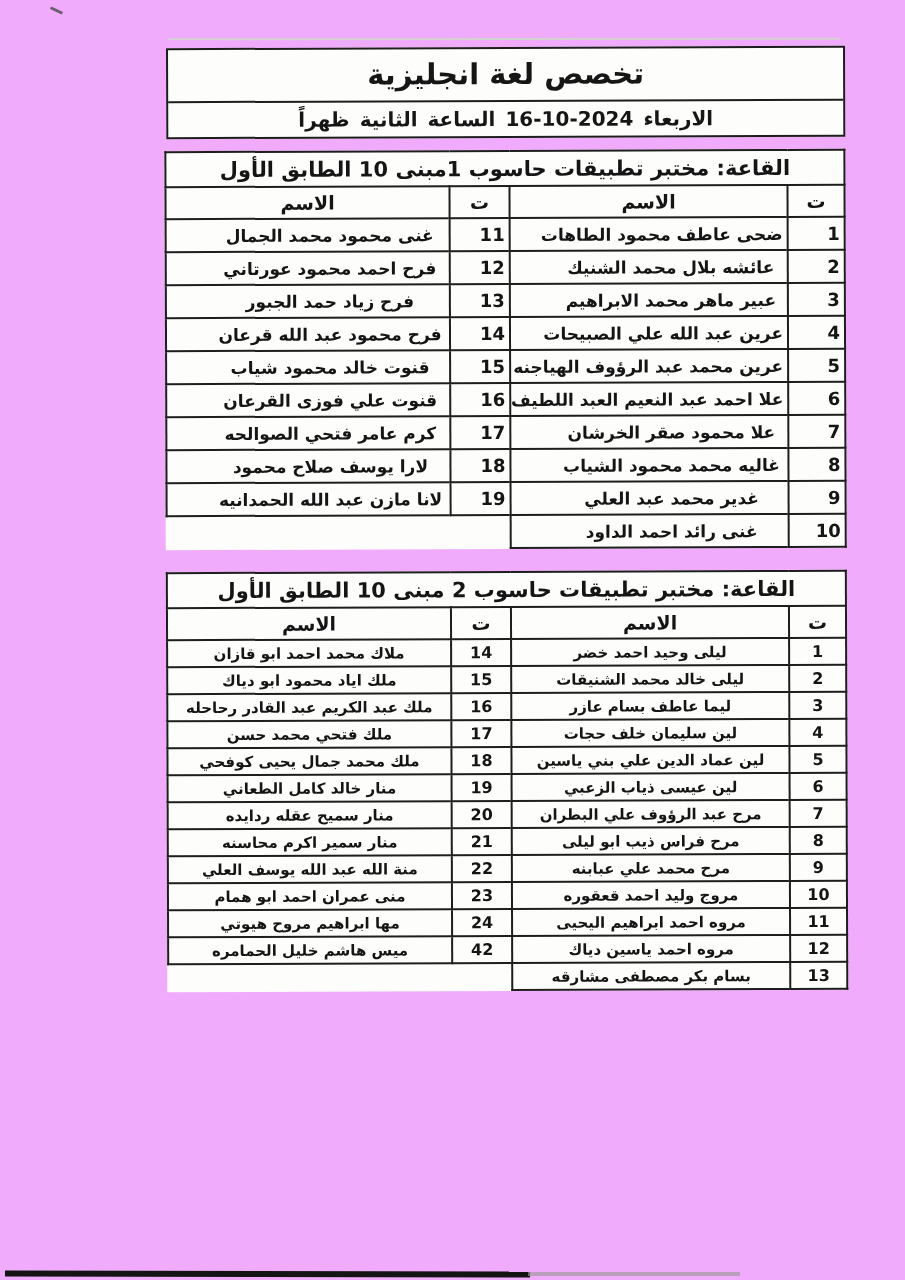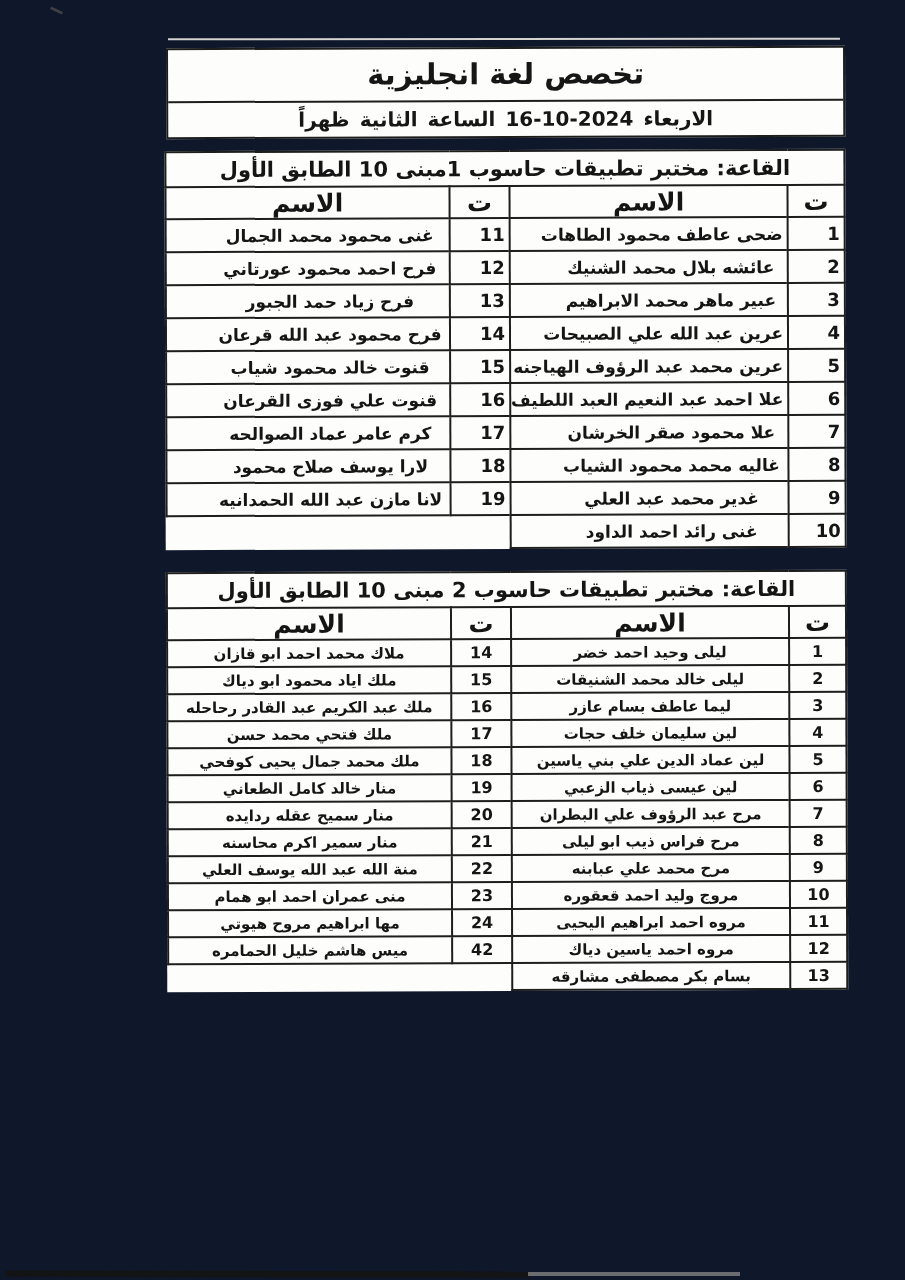--- a/index.html
+++ b/index.html
@@ -1,19 +1,19 @@
 <!DOCTYPE html>
 <html lang="ar" dir="rtl"><head>
 <meta charset="utf-8">
 <style>
   html,body{margin:0;padding:0;background:#ffffff;}
   .page{
     position:relative;
     width:905px;height:1280px;
-    background:#0f172a;
+    background:#f0abfc;
     overflow:hidden;
     font-family:"DejaVu Sans", sans-serif;
     direction:rtl;
     color:#161616;
   }
   .content{
     position:absolute;
     left:166px;top:47px;
     width:679px;
     transform:rotate(-0.2deg);
@@ -45,21 +45,21 @@
   .roster col.c-name-r{width:278px;}
   .roster col.c-num-m{width:60px;}
   .roster col.c-name-l{width:284px;}
   .roster th,.roster td{
     border:2px solid #1e1e1e;
     text-align:center;vertical-align:middle;
     font-weight:bold;color:#151515;
     padding:0 4px;overflow:hidden;white-space:nowrap;
   }
   .roster th.room{height:33px;font-size:21px;letter-spacing:0.2px;}
-  .roster tr.cols th{height:30px;font-size:25px;}
+  .roster tr.cols th{height:30px;font-size:19px;}
   .roster.t1 tbody td{height:31px;font-size:17px;padding-left:48px;}
   .roster.t1 tbody td.num{font-size:18px;}
   .roster.t2 tbody td{height:25px;font-size:15px;text-align:center;}
   .roster.t2 tbody td.num{font-size:16px;}
   .roster td.empty{border:none;background:transparent;}
   
   .scan-line-top{
     position:absolute;top:-9px;left:2px;
     width:672px;height:2px;background:#d4d3d0;
     transform:rotate(0.15deg);
@@ -145,21 +145,21 @@
           <tr>
             <td class="num">6</td>
             <td class="name">علا احمد عبد النعيم العبد اللطيف</td>
             <td class="num">16</td>
             <td class="name">قنوت علي فوزى القرعان</td>
           </tr>
           <tr>
             <td class="num">7</td>
             <td class="name">علا محمود صقر الخرشان</td>
             <td class="num">17</td>
-            <td class="name">كرم عامر عماد الصوالحه</td>
+            <td class="name">كرم عامر فتحي الصوالحه</td>
           </tr>
           <tr>
             <td class="num">8</td>
             <td class="name">غاليه محمد محمود الشياب</td>
             <td class="num">18</td>
             <td class="name">لارا يوسف صلاح محمود</td>
           </tr>
           <tr>
             <td class="num">9</td>
             <td class="name">غدير محمد عبد العلي</td>

